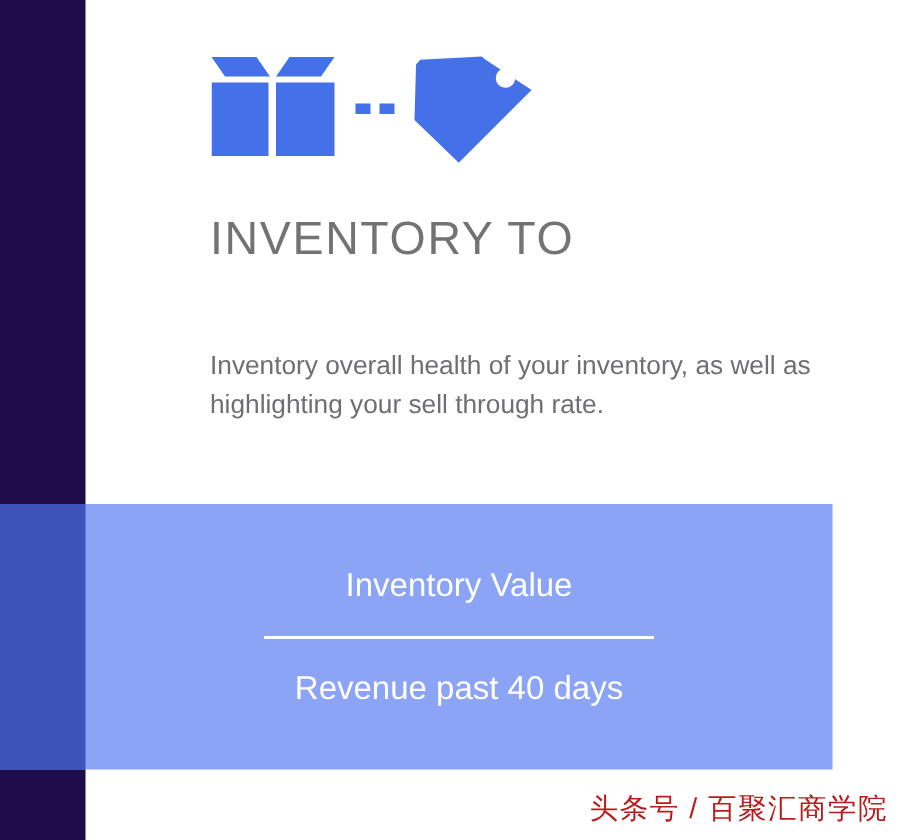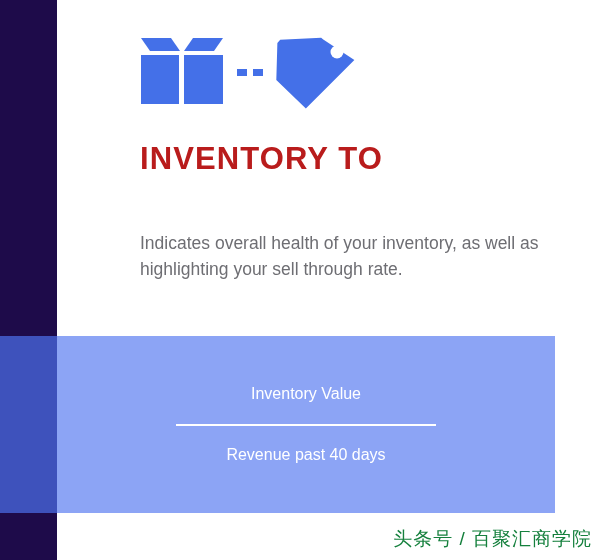--- a/index.html
+++ b/index.html
@@ -44,23 +44,23 @@
     left:141px; top:36px;
     width:220px; height:76px;
   }
   .icon-row svg { display:block; }
 
   
   .headline {
     position:absolute;
     left:140px; top:138px;
     width:420px;
-    color:#b91c1c;
+    color:#737373;
     font-size:31px;
-    font-weight:bold;
+    font-weight:normal;
     letter-spacing:1.1px;
     line-height:42px;
     text-transform:uppercase;
   }
 
   
   .description {
     position:absolute;
     left:140px; top:230px;
     width:410px;
@@ -76,38 +76,38 @@
     left:57px; top:336px;
     width:498px; height:177px;
     display:flex;
     flex-direction:column;
     align-items:center;
     justify-content:center;
   }
   .formula-numerator,
   .formula-denominator {
     color:#ffffff;
-    font-size:16px;
+    font-size:22px;
     font-weight:400;
     text-align:center;
     white-space:nowrap;
   }
   .formula-numerator { margin-bottom:21px; }
   .formula-rule {
     width:260px;
     height:2px;
     background:#ffffff;
     margin-bottom:20px;
   }
 
   
   .watermark {
     position:absolute;
     right:12px; bottom:8px;
-    color:#15803d;
+    color:#b91c1c;
     font-size:19px;
     font-weight:400;
     letter-spacing:1px;
     white-space:nowrap;
   }
 </style>
 </head>
 <body>
 
 <div class="canvas">
@@ -132,21 +132,21 @@
         <path d="M183 0 L142 0 L139 3 L136 40 L164 70 L215 24 L185 2 Z" transform="translate(-1,2) rotate(-3 175 35)"></path>
         <circle cx="196" cy="16" r="6.5" fill="#ffffff"></circle>
       </g>
     </svg>
   </div>
 
   <div class="headline">
     <div>Inventory to</div>
   </div>
 
-  <div class="description">Indicates overall health of your inventory, as well as highlighting your sell through rate.</div>
+  <div class="description">Inventory overall health of your inventory, as well as highlighting your sell through rate.</div>
 
   <div class="formula">
     <div class="formula-numerator">Inventory Value</div>
     <div class="formula-rule"></div>
     <div class="formula-denominator">Revenue past 40 days</div>
   </div>
 
   <div class="watermark">头条号 / 百聚汇商学院</div>
 
 </div>

